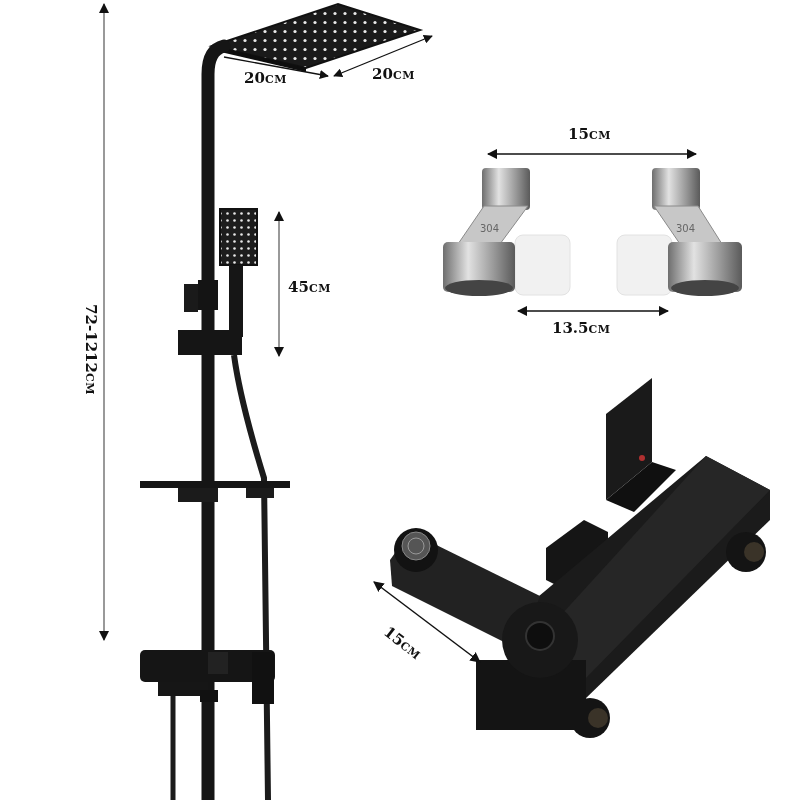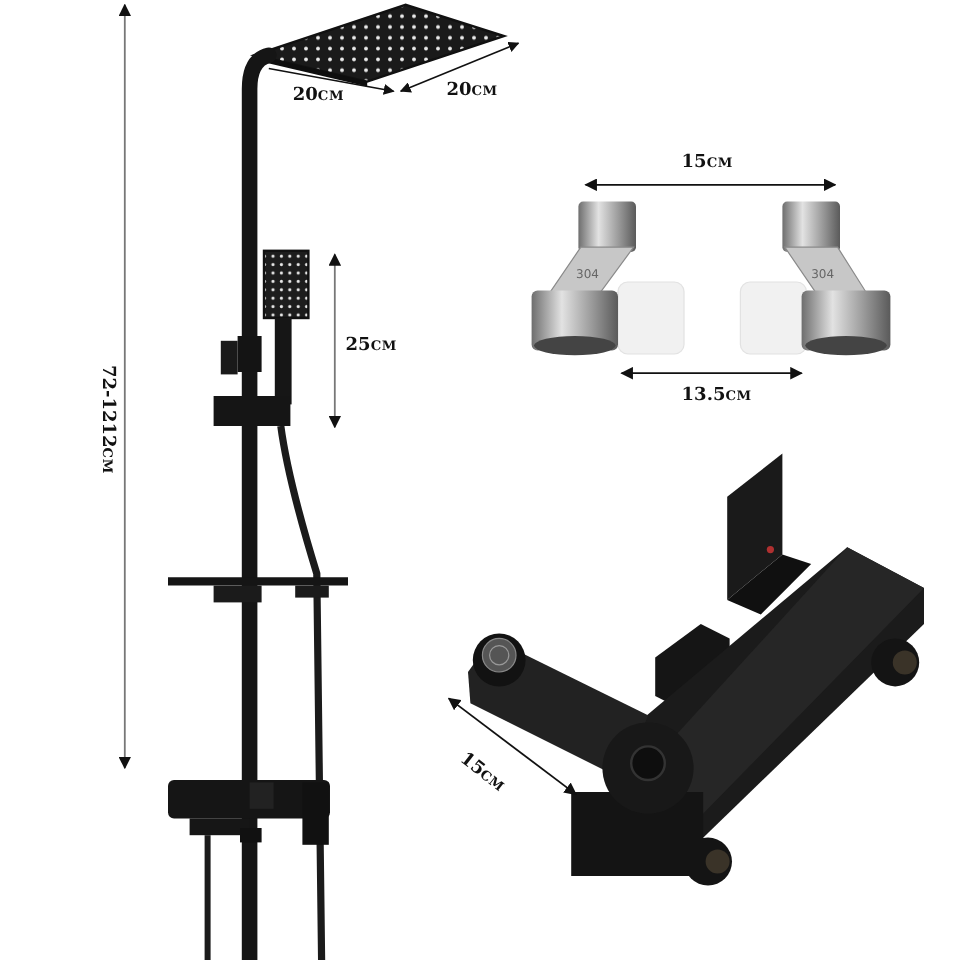--- a/index.html
+++ b/index.html
@@ -119,17 +119,17 @@
     <circle cx="540" cy="640" r="38" fill="#181818"></circle>
     <circle cx="540" cy="636" r="14" fill="#0e0e0e" stroke="#333" stroke-width="2"></circle>
 
     <line x1="374" y1="582" x2="480" y2="662" stroke="#111" stroke-width="1.5" marker-start="url(#ah)" marker-end="url(#ah)"></line>
   </g>
 </svg>
 
   <div class="lbl" style="left:244px;top:68px;"><span class="num">20</span><span class="unit">CM</span></div>
   <div class="lbl" style="left:372px;top:64px;"><span class="num">20</span><span class="unit">CM</span></div>
   <div class="lbl" style="left:46px;top:340px;transform:rotate(90deg);transform-origin:center;"><span class="num">72-1212</span><span class="unit">CM</span></div>
-  <div class="lbl" style="left:288px;top:277px;"><span class="num">25</span><span class="unit">CM</span></div>
+  <div class="lbl" style="left:288px;top:277px;"><span class="num">45</span><span class="unit">CM</span></div>
   <div class="lbl" style="left:568px;top:124px;"><span class="num">15</span><span class="unit">CM</span></div>
-  <div class="lbl" style="left:568px;top:318px;"><span class="num">13.5</span><span class="unit">CM</span></div>
+  <div class="lbl" style="left:552px;top:318px;"><span class="num">13.5</span><span class="unit">CM</span></div>
   <div class="lbl" style="left:392px;top:622px;transform:rotate(38deg);transform-origin:left top;"><span class="num">15</span><span class="unit">CM</span></div>
 </div>
 
 </body></html>

